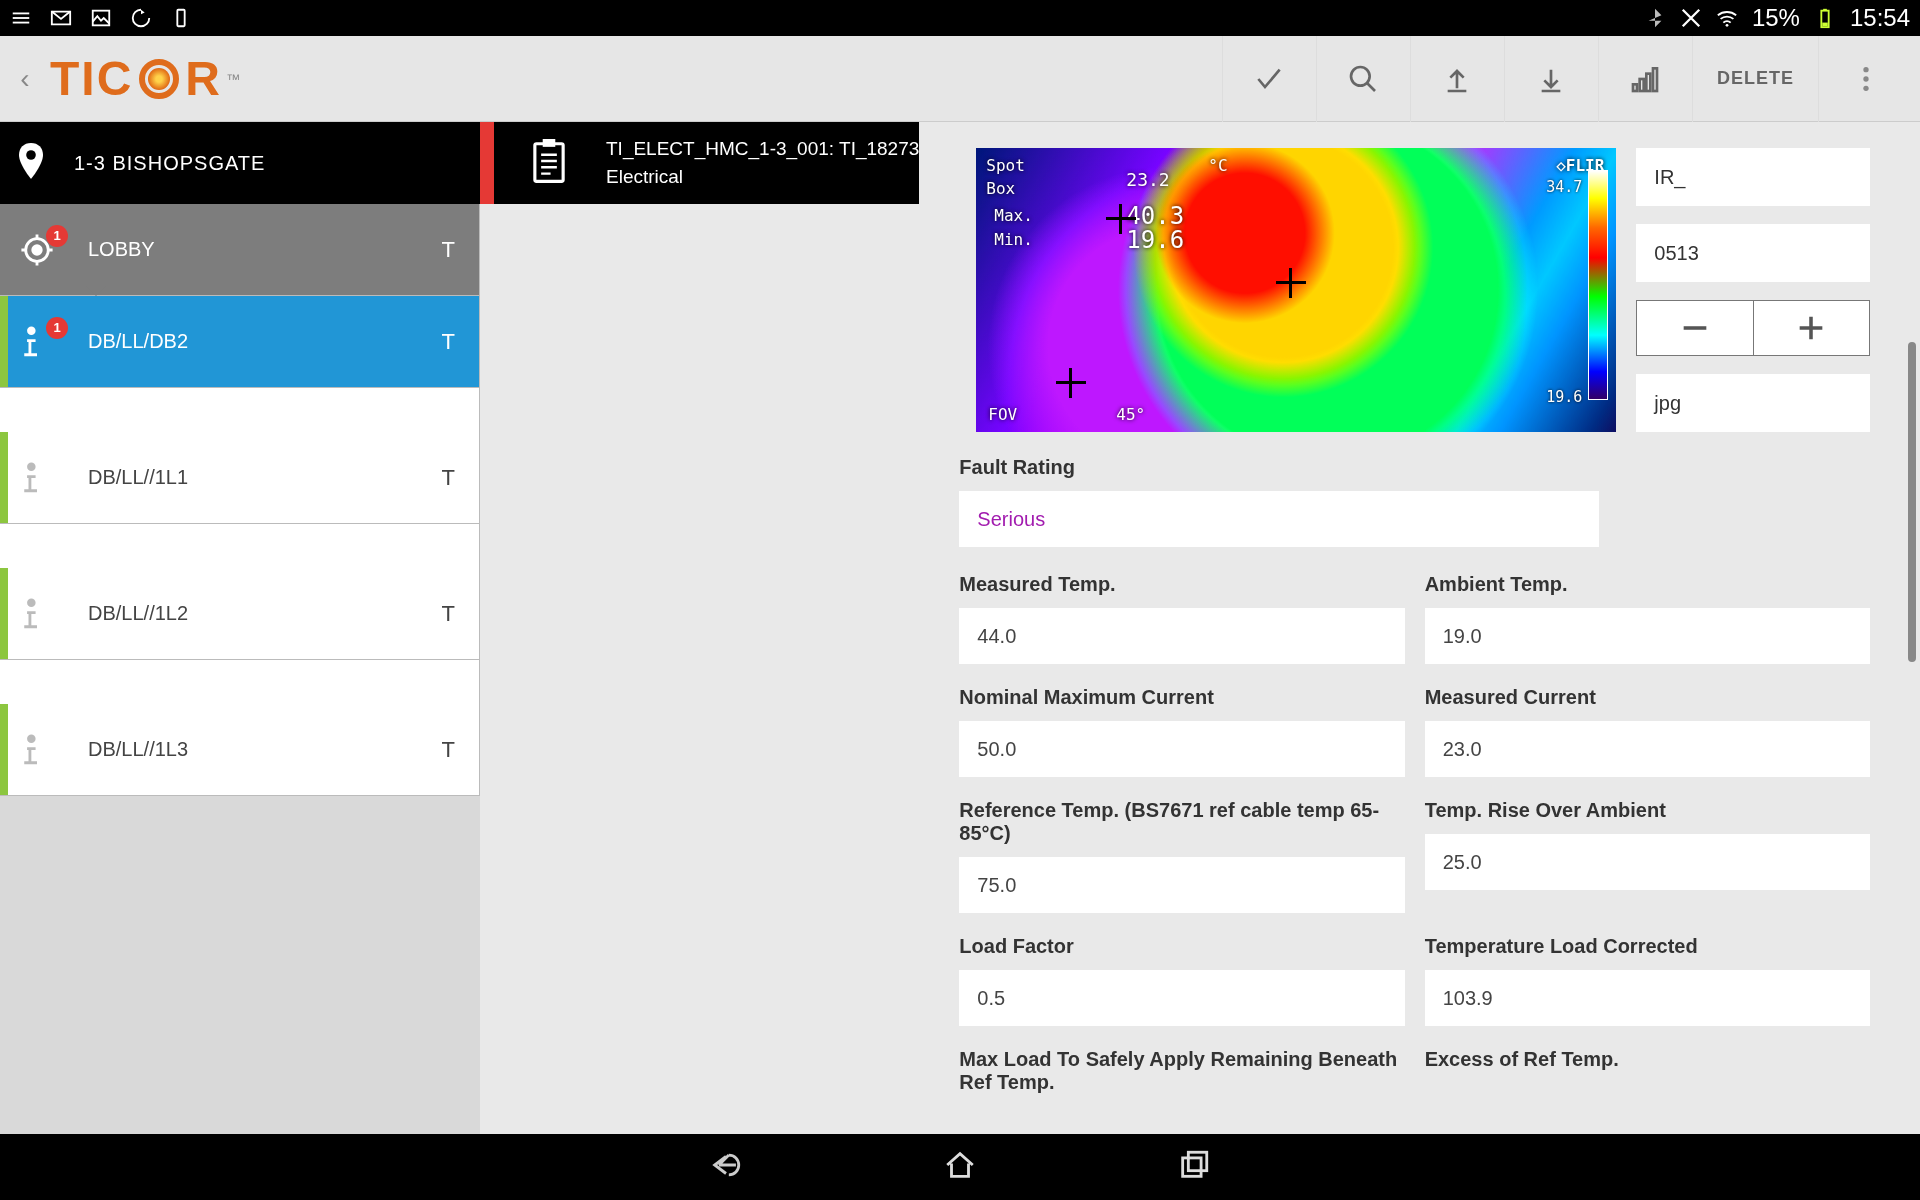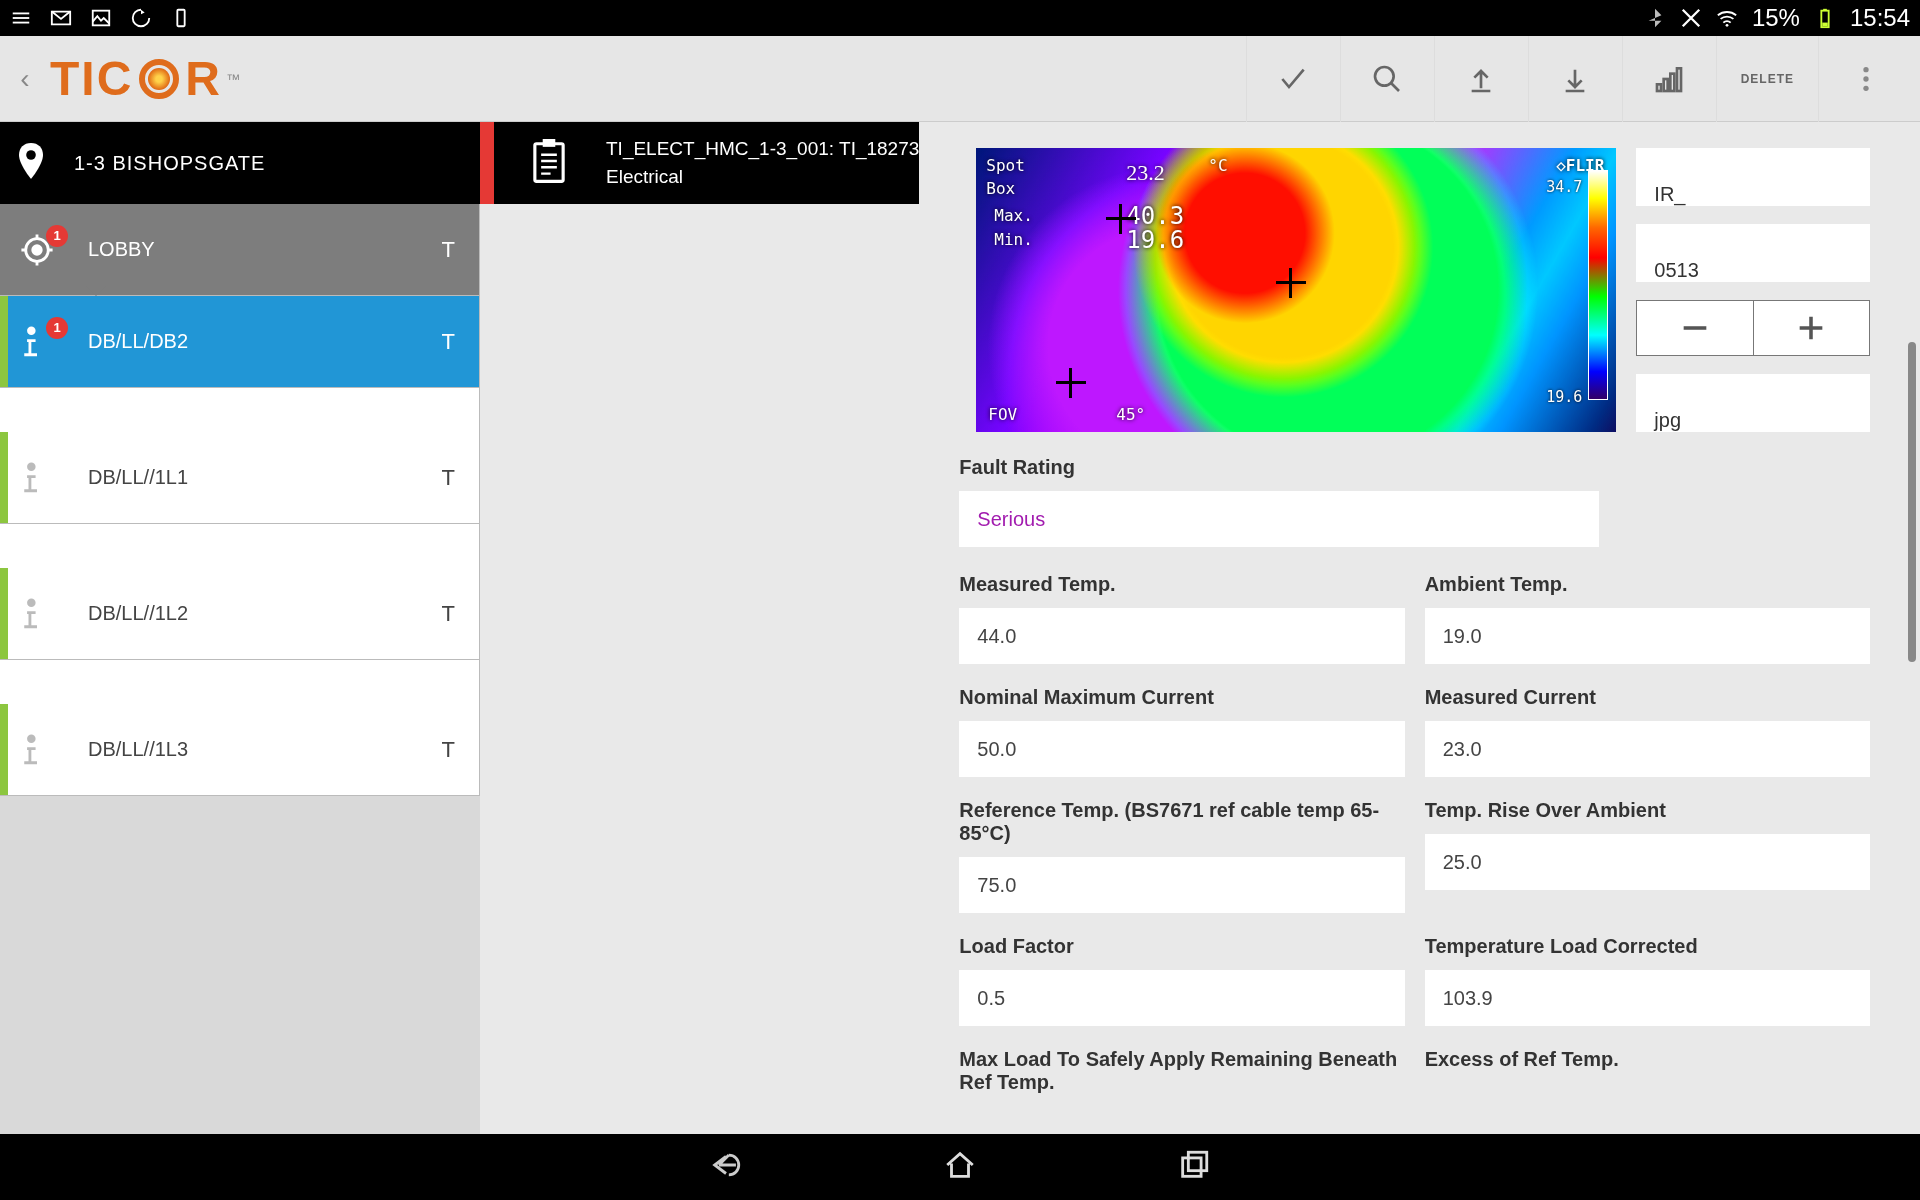--- a/index.html
+++ b/index.html
@@ -16,21 +16,21 @@
   .app-header { height:86px; background:#e6e6e6; display:flex; align-items:center; padding:0 8px; border-bottom:1px solid #ccc; }
   .logo { display:flex; align-items:center; gap:4px; margin-left:8px; }
   .logo-text { font-size:48px; font-weight:800; color:#df6c1c; letter-spacing:2px; font-family:Arial Black,Arial,sans-serif; }
   .logo .o-wrap { display:inline-block; position:relative; width:40px; height:40px; border:6px solid #df6c1c; border-radius:50%; vertical-align:middle; margin:0 2px; }
   .logo .o-wrap::after { content:""; position:absolute; inset:3px; border-radius:50%; background:radial-gradient(circle at 50% 50%, #ffd24a 20%, #e06813 70%); }
   .logo sup { font-size:14px; color:#888; vertical-align:top; }
   .chev-left { width:34px; text-align:center; color:#888; font-size:28px; }
   .header-actions { margin-left:auto; display:flex; align-items:center; }
   .hact { width:94px; height:86px; display:flex; align-items:center; justify-content:center; border-left:1px solid #ddd; color:#666; font-size:22px; }
   .hact svg { width:32px; height:32px; stroke:#666; fill:none; stroke-width:2; }
-  .hact.delete { width:auto; padding:0 24px; font-weight:600; letter-spacing:1px; font-size:12px; }
+  .hact.delete { width:auto; padding:0 24px; font-weight:600; letter-spacing:1px; font-size:18px; }
   .hact.overflow svg { fill:#888; stroke:none; }
 
   
   .body { display:flex; height:calc(1200px - 36px - 86px - 66px); }
 
   
   .sidebar { width:480px; background:#d9d9d9; display:flex; flex-direction:column; }
   .loc-header { height:82px; background:#000; color:#fff; display:flex; align-items:center; padding-left:16px; gap:28px; }
   .loc-header .pin svg { width:30px; height:36px; fill:#fff; }
   .loc-header span { font-size:20px; letter-spacing:1px; }
@@ -73,21 +73,21 @@
   }
   .thermal .overlay-text { position:absolute; color:#fff; font-size:16px; text-shadow:0 0 4px #000; font-family:monospace; }
   .thermal .scalebar { position:absolute; right:8px; top:22px; width:20px; height:230px;
     background:linear-gradient(#fff 0%,#ff0 12%,#f60 25%,#f00 38%,#0f0 55%,#0ff 72%,#00f 88%,#306 100%); border:1px solid #fff; }
   .thermal .scaletxt { position:absolute; right:34px; color:#fff; font-size:15px; font-family:monospace; text-shadow:0 0 3px #000;}
   .cross { position:absolute; width:30px; height:30px; }
   .cross::before,.cross::after { content:""; position:absolute; background:#000; }
   .cross::before { left:13px; top:0; width:3px; height:30px; }
   .cross::after { top:13px; left:0; height:3px; width:30px; }
 
-  .field { background:#fff; height:58px; display:flex; align-items:flex-end; padding:0 18px; font-size:20px; color:#333; margin-bottom:18px; }
+  .field { background:#fff; height:58px; display:flex; align-items:center; padding:0 18px; font-size:20px; color:#333; margin-bottom:18px; }
   .pm-row { display:flex; gap:0; margin-bottom:18px; }
   .pm-btn { flex:1; height:56px; border:1.5px solid #777; background:#fff; display:flex; align-items:center; justify-content:center; }
   .pm-btn + .pm-btn { border-left:none; }
   .pm-btn svg { stroke:#555; stroke-width:2.5; }
 
   .flabel { font-size:20px; font-weight:600; color:#333; margin:6px 0 12px; }
   .value-box { background:#fff; height:56px; display:flex; align-items:center; padding:0 18px; font-size:20px; color:#444; }
   .value-box.orange { color:#a21caf; }
   .grid2 { display:grid; grid-template-columns:1fr 1fr; column-gap:20px; row-gap:16px; margin-top:20px; }
   .gcell { display:flex; flex-direction:column; }
@@ -297,21 +297,21 @@
         <span class="t2">Electrical</span>
       </div>
     </div>
 
     <div class="form-scroll">
 
       <div class="row2" style="align-items:flex-start;">
         <div class="thermal">
           <div class="grad"></div>
           <span class="overlay-text" style="top:8px;left:10px;">Spot</span>
-          <span class="overlay-text" style="top:12px;left:150px;font-size:22px;font-family:Liberation Serif, serif;">23.2</span>
+          <span class="overlay-text" style="top:21px;left:150px;font-size:18px;">23.2</span>
           <span class="overlay-text" style="top:8px;left:232px;">°C</span>
           <span class="overlay-text" style="top:31px;left:10px;">Box</span>
           <span class="overlay-text" style="top:58px;left:18px;">Max.</span>
           <span class="overlay-text" style="top:54px;left:150px;font-size:24px;">40.3</span>
           <span class="overlay-text" style="top:82px;left:18px;">Min.</span>
           <span class="overlay-text" style="top:78px;left:150px;font-size:24px;">19.6</span>
           <span class="overlay-text" style="bottom:8px;left:12px;">FOV</span>
           <span class="overlay-text" style="bottom:8px;left:140px;">45°</span>
           <span class="overlay-text" style="top:8px;right:12px;font-weight:bold;">◇FLIR</span>
           <div class="scalebar"></div>

